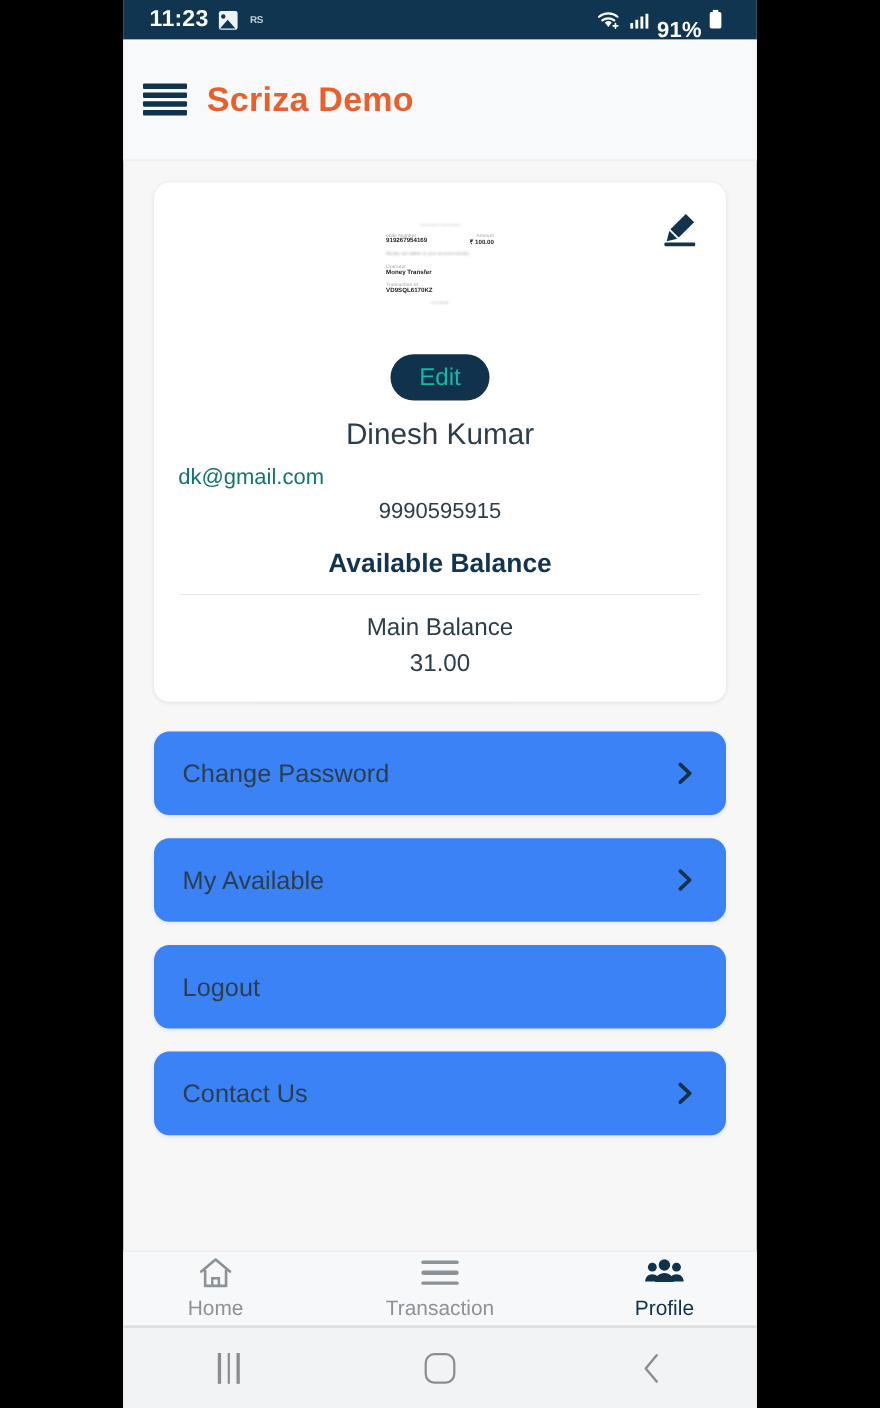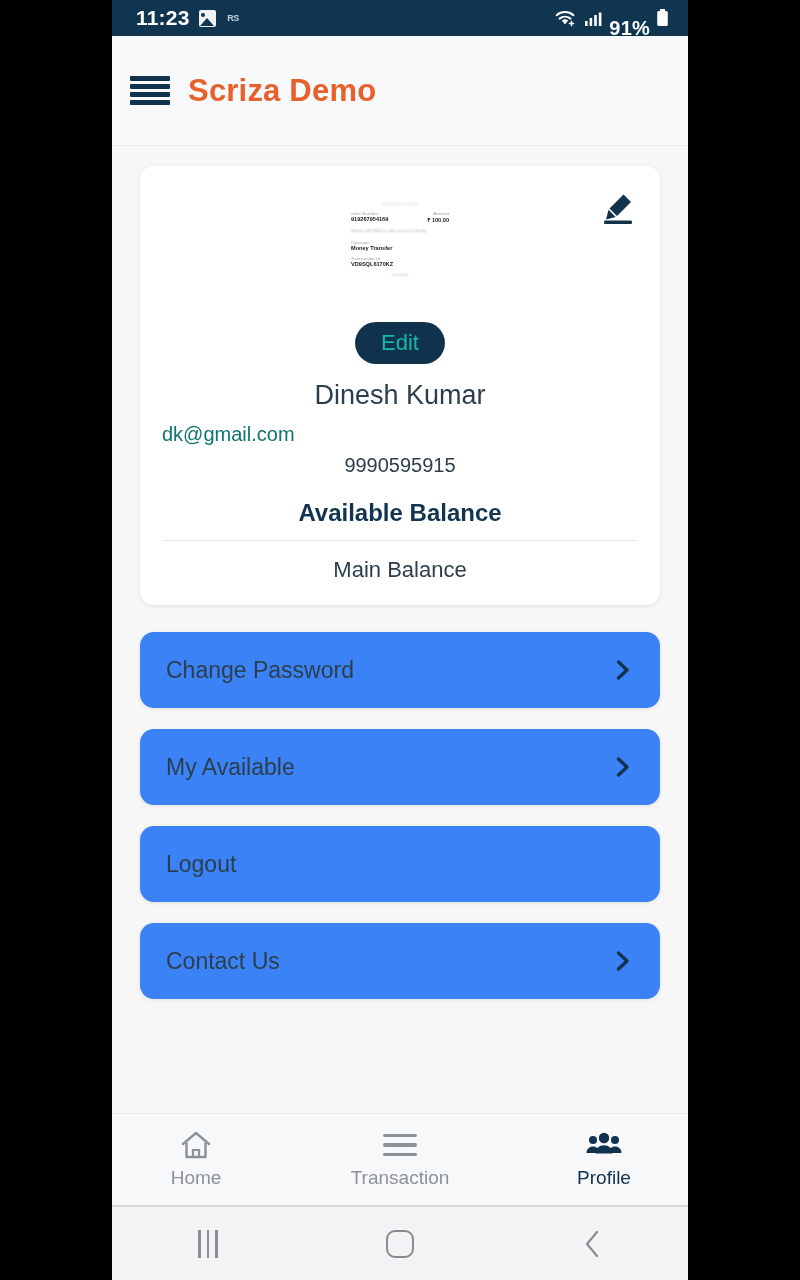--- a/index.html
+++ b/index.html
@@ -13,21 +13,21 @@
     position:absolute; left:112px; top:0;
     width:576px; height:1280px;
     background:#f7f7f8;
     display:flex; flex-direction:column;
   }
 
   
   .statusbar {
     height:36px; background:#0f3551;
     display:flex; align-items:center;
-    padding:0 19px 0 24px;
+    padding:0 31px 0 24px;
     color:#ffffff;
     flex:0 0 auto;
   }
   .sb-left { display:flex; align-items:center; gap:9px; }
   .sb-time { font-size:21px; font-weight:700; letter-spacing:0.2px; }
   .sb-right { margin-left:auto; display:flex; align-items:center; gap:6px; }
   .sb-batt-txt { font-size:20px; font-weight:700; letter-spacing:0.2px;margin-top:20px; }
   .ic-gallery {
     width:17px; height:17px; background:#eef2f5; border-radius:2px;
     position:relative; overflow:hidden;
@@ -108,21 +108,21 @@
     background:#3b82f6; border-radius:14px;
     box-shadow:0 1px 4px rgba(0,0,0,.09);
     height:76px; display:flex; align-items:center;
     padding:0 26px 0 26px; cursor:pointer;
   }
   .mlabel { font-size:23px; color:#2c3e4c; }
   .chev { margin-left:auto; width:22px; height:22px; }
 
   
   .bottomnav {
-    flex:0 0 auto; height:92px; background:#f7f8f9;
+    flex:0 0 auto; height:68px; background:#f7f8f9;
     border-top:1px solid #e6e8ea;
     display:flex; align-items:center;gap:36px;
   }
   .navitem { flex:1; display:flex; flex-direction:column; align-items:center; gap:7px; cursor:pointer; }
   .navlabel { font-size:19px; color:#8b9298; }
   .navitem.active .navlabel { color:#11324c; }
   .navicon { height:30px; display:flex; align-items:center; justify-content:center; }
   .tlines { width:34px; display:flex; flex-direction:column; gap:6px; }
   .tlines i { display:block; height:3.5px; background:#8b9298; border-radius:2px; }
 
@@ -217,20 +217,21 @@
 
       <button class="edit-btn">Edit</button>
 
       <div class="pname">Dinesh Kumar</div>
       <div class="pmail">dk@gmail.com</div>
       <div class="pphone">9990595915</div>
 
       <div class="avail">Available Balance</div>
       <div class="divider"></div>
       <div class="mainbal">Main Balance</div>
+      <div class="balval">31.00</div>
     </div>
 
     <div class="menu">
 
       <div class="mrow">
         <span class="mlabel">Change Password</span>
         <svg class="chev" viewBox="0 0 22 22">
           <path d="M6.5 3L15 11l-8.5 8" stroke="#13324b" stroke-width="3.4" fill="none" stroke-linecap="round" stroke-linejoin="round"></path>
         </svg>
       </div>

